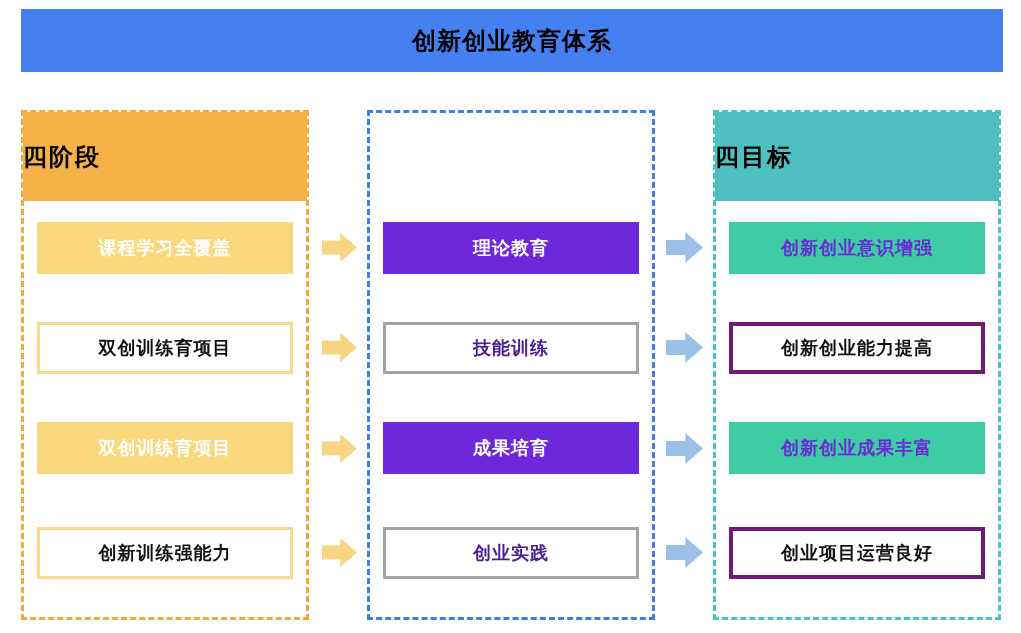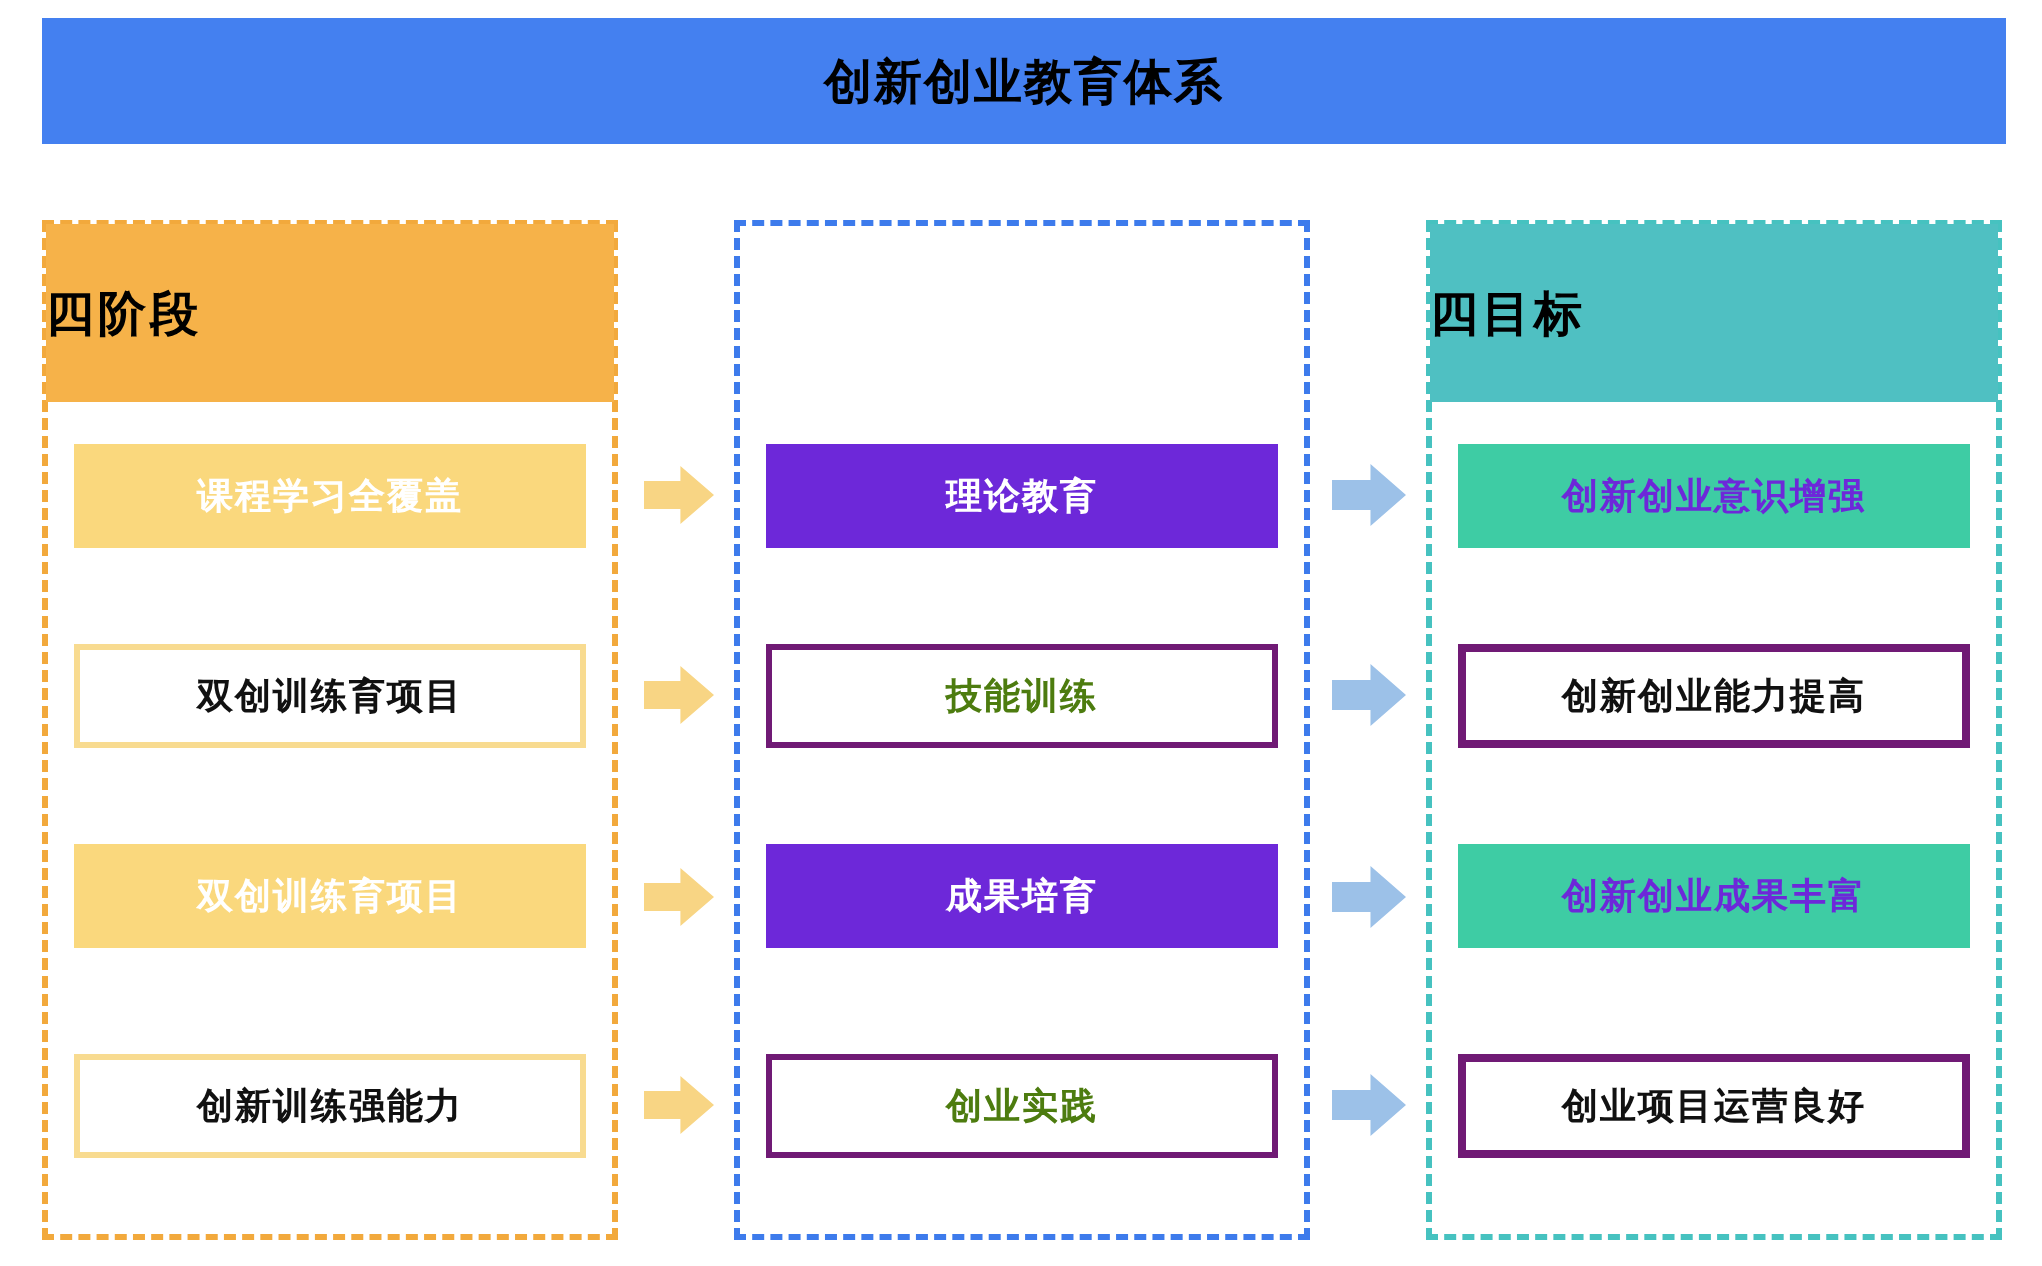--- a/index.html
+++ b/index.html
@@ -40,21 +40,21 @@
     font-size: 18px; font-weight: bold; letter-spacing: 1px;
   }
   .item.r1 { top: 109px; }
   .item.r2 { top: 209px; }
   .item.r3 { top: 309px; }
   .item.r4 { top: 414px; }
 
   .col-stages .item.filled   { background: #FAD87D; color: #ffffff; }
   .col-stages .item.outlined { background: #ffffff; color: #111111; border: 3px solid #F8DB90; }
   .col-levels .item.filled   { background: #6d28d9; color: #ffffff; }
-  .col-levels .item.outlined { background: #ffffff; color: #4d7c0f; border: 3px solid #701a75; }
+  .col-levels .item.outlined { background: #ffffff; color: #4c1d95; border: 3px solid #a3a3a3; }
   .col-goals  .item.filled   { background: #3ECCA4; color: #6d28d9; }
   .col-goals  .item.outlined { background: #ffffff; color: #111111; border: 4px solid #701a75; }
 
   
   .arrow {
     position: absolute; width: 35px; height: 29px;
     clip-path: polygon(0 26%, 52% 26%, 52% 0, 100% 50%, 52% 100%, 52% 74%, 0 74%);
   }
   .arrow.orange { background: #F8D584; left: 322px; }
   .arrow.blue   { background: #9CC1E8; left: 666px; width: 37px; height: 31px; }

